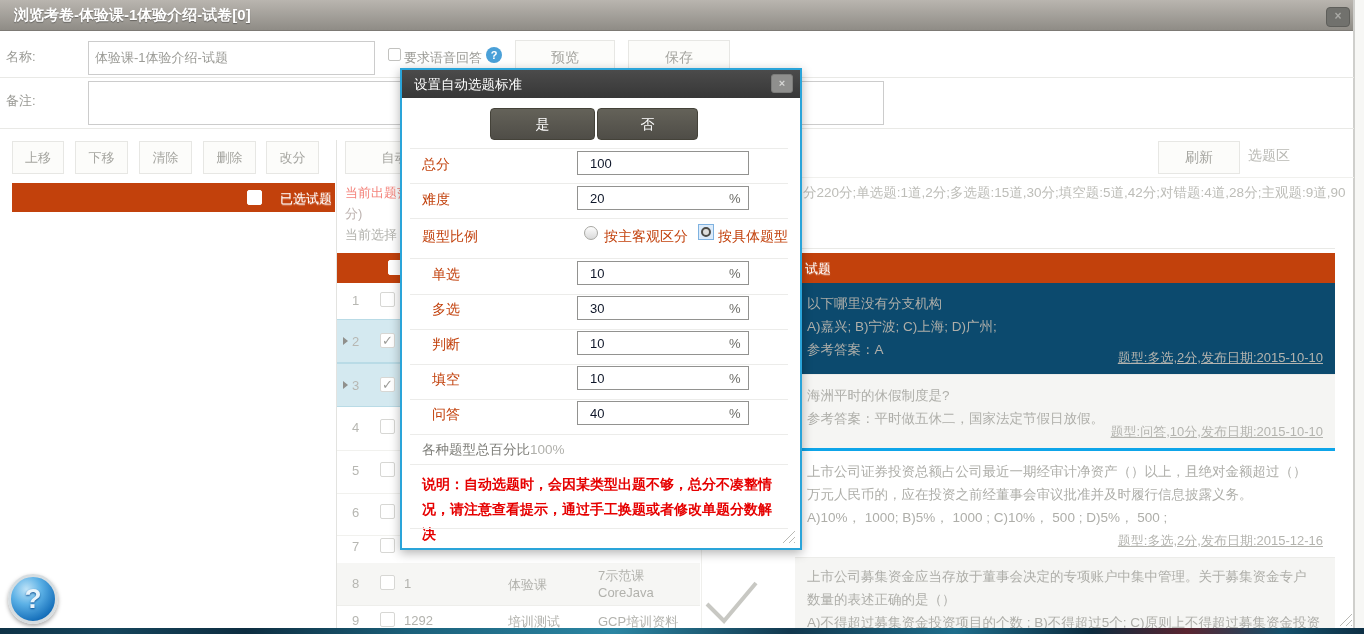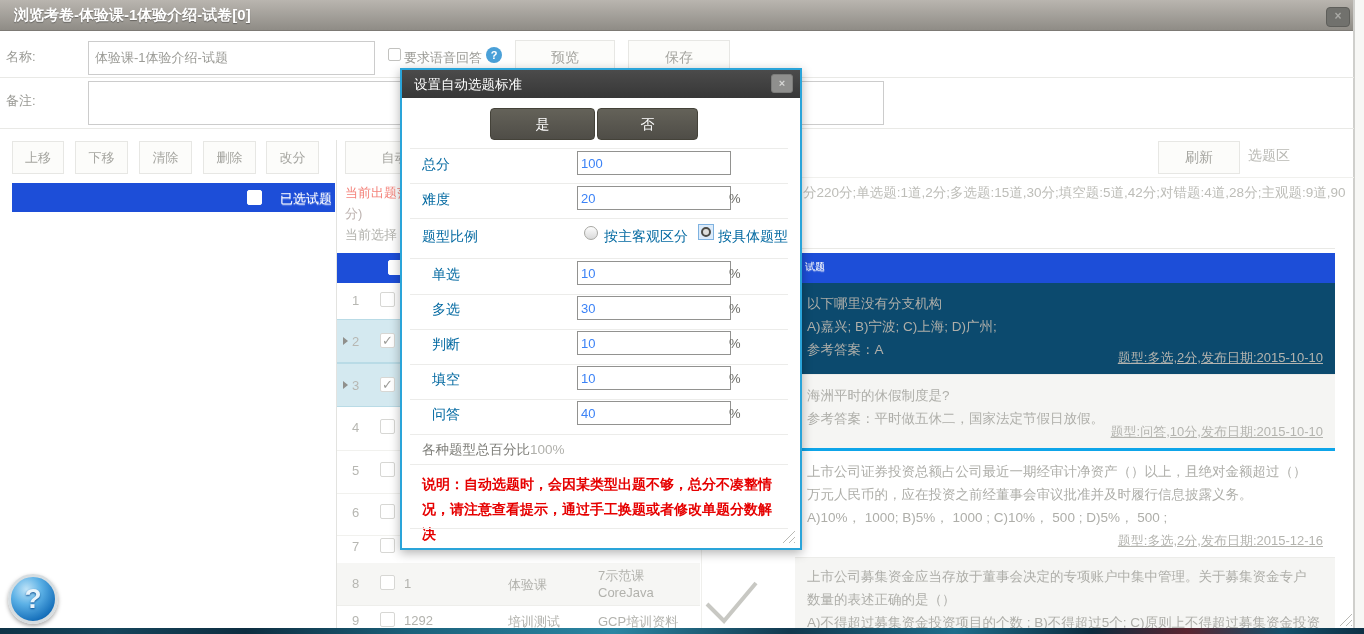--- a/index.html
+++ b/index.html
@@ -15,21 +15,21 @@
              border-radius:4px;color:#a9a9a5;font-size:12px;font-weight:bold;text-align:center;
              line-height:17px;cursor:pointer;}
   .win-right-border{left:1353px;top:0;width:2px;height:634px;background:#cfcfcc;}
   .win-right-gutter{left:1355px;top:0;width:9px;height:634px;background:#f7f7f5;}
   
   .hline{height:1px;background:#e9e9e6;}
   .vline{width:1px;background:#e3e3e0;}
   .btn{background:#fcfcfa;border:1px solid #e7e7e4;color:#a5a5a0;text-align:center;
        font-size:13px;cursor:pointer;}
   .gray-label{color:#9a9a95;}
-  .gbar{background:#1d4ed8;color:#fff;text-shadow:0 1px 1px rgba(255,255,255,.4);}
+  .gbar{background:#c2410c;color:#fff;text-shadow:0 1px 1px rgba(255,255,255,.4);}
   .cb{width:15px;height:15px;background:#fff;border:1px solid #d7d7d4;border-radius:2px;
       box-sizing:border-box;cursor:pointer;}
   .cb.nob{border-color:#fff;}
   .cb.checked::after{content:"\2713";color:#9c9c98;font-size:13px;font-weight:bold;
       position:absolute;left:1px;top:-1px;}
   .cb{position:absolute;}
   
   .tinput{border:1px solid #ccc;background:#fff;color:#9b9b96;font-size:13px;padding:0 6px;
           box-sizing:border-box;font-family:inherit;}
   .help-circle{width:16px;height:16px;border-radius:50%;background:#4aa0d8;color:#fff;
@@ -51,23 +51,23 @@
   .modal-header{position:absolute;left:0;top:0;width:100%;height:28px;
                 background:linear-gradient(#4b4b4b,#373737);}
   .modal-title{position:absolute;left:12px;top:6px;color:#fff;font-size:13.5px;}
   .modal-close{position:absolute;right:7px;top:4px;width:20px;height:17px;background:#8f8f8d;
                border:1px solid #7b7b79;border-radius:3px;color:#d6d6d4;font-size:11px;font-weight:bold;
                text-align:center;line-height:16px;cursor:pointer;}
   .modal-body{position:absolute;left:0;top:28px;width:100%;height:450px;}
   .dark-btn{background:linear-gradient(#646259,#4f4d47);border:1px solid #444239;border-radius:4px;
             color:#fff;font-size:14px;text-align:center;cursor:pointer;}
   .msep{position:absolute;left:8px;width:378px;height:1px;background:#ececea;}
-  .mlabel{position:absolute;color:#0369a1;font-size:14px;}
+  .mlabel{position:absolute;color:#c2410c;font-size:14px;}
   .minput{position:absolute;width:146px;height:22px;border:1px solid #929290;font-size:13px;
-          color:#3b82f6;padding:0 3px;box-sizing:content-box;font-family:inherit;}
+          color:#0f172a;padding:0 12px;box-sizing:content-box;font-family:inherit;}
   .pct{position:absolute;color:#6b6b66;font-size:13px;}
   .radio{position:absolute;width:14px;height:14px;border-radius:50%;
          background:linear-gradient(#fdfdfd,#d9d9d9);border:1px solid #a7a7a3;box-sizing:border-box;cursor:pointer;}
   .radio-sel-box{position:absolute;width:16px;height:16px;background:#dcebfa;border:1px solid #7fb2e0;
                  box-sizing:border-box;cursor:pointer;}
   .radio-sel-dot{position:absolute;left:2px;top:2px;width:10px;height:10px;border-radius:50%;
                  border:2.5px solid #4b4b47;background:#dedeDC;box-sizing:border-box;}
   .warning{position:absolute;color:#e60000;font-weight:bold;font-size:14px;line-height:25px;}
   .note{position:absolute;color:#7d7d78;font-size:13.5px;}
   .note .val{color:#b0b0ab;}
@@ -184,21 +184,21 @@
     <div class="abs rowtxt" style="left:261px;top:8px;">GCP培训资料</div>
   </div>
 
   <div class="abs btn" style="left:1158px;top:141px;width:80px;height:31px;line-height:31px;font-size:14px;">刷新</div>
   <div class="abs" style="left:1248px;top:147px;color:#b9b9b4;font-size:14px;">选题区</div>
   <div class="abs hline" style="left:702px;top:177px;width:652px;background:#f0f0ed;"></div>
   <div class="abs summary-text" style="left:803px;top:184px;width:552px;overflow:hidden;">分220分;单选题:1道,2分;多选题:15道,30分;填空题:5道,42分;对错题:4道,28分;主观题:9道,90</div>
   <div class="abs hline" style="left:702px;top:248px;width:633px;"></div>
 
   <div class="abs gbar" style="left:795px;top:253px;width:540px;height:30px;">
-    <div class="abs" style="left:10px;top:7px;font-size:10px;">试题</div>
+    <div class="abs" style="left:10px;top:7px;font-size:13px;">试题</div>
   </div>
 
   <div class="abs qrow" style="top:283px;height:92px;background:#0c4a6e;border-bottom:1px solid #eceCE9;">
     <div class="qtext">
       <div>以下哪里没有分支机构</div>
       <div>A)嘉兴; B)宁波; C)上海; D)广州;</div>
       <div>参考答案：A</div>
     </div>
     <div class="qmeta">题型:多选,2分,发布日期:2015-10-10</div>
   </div>

